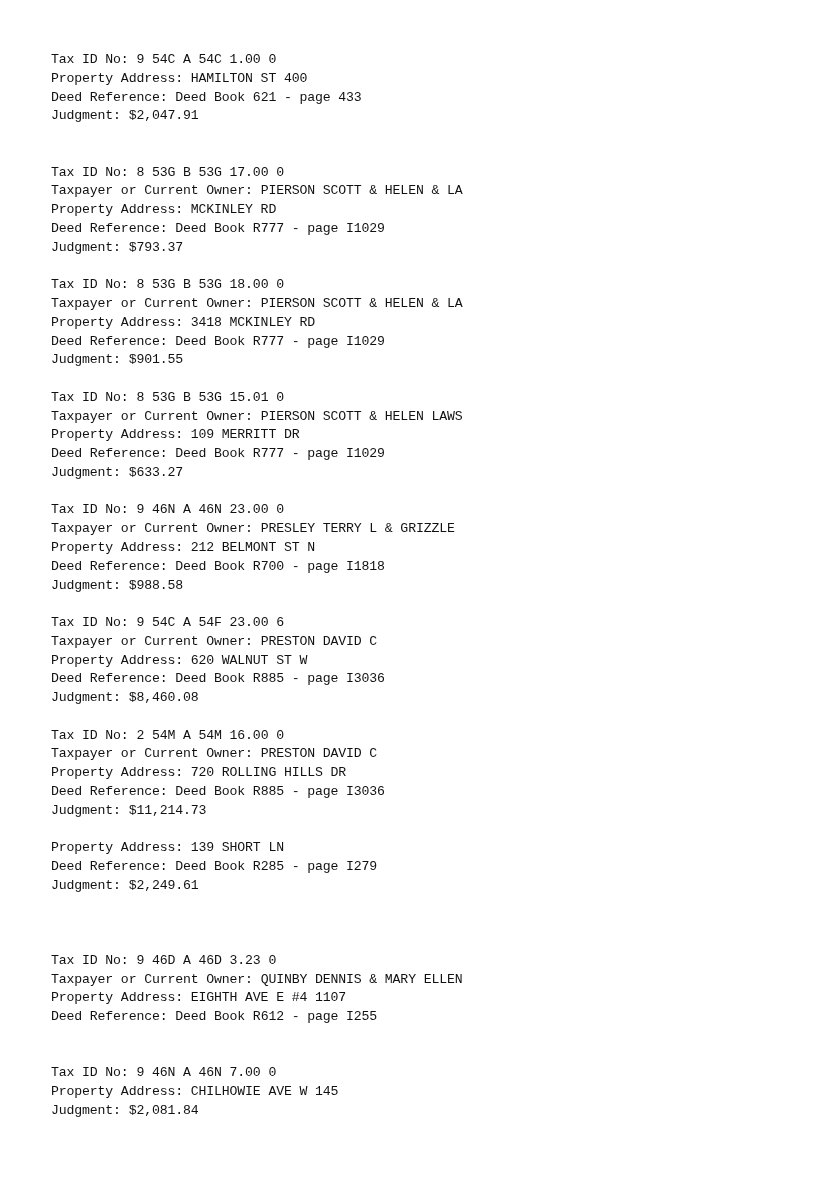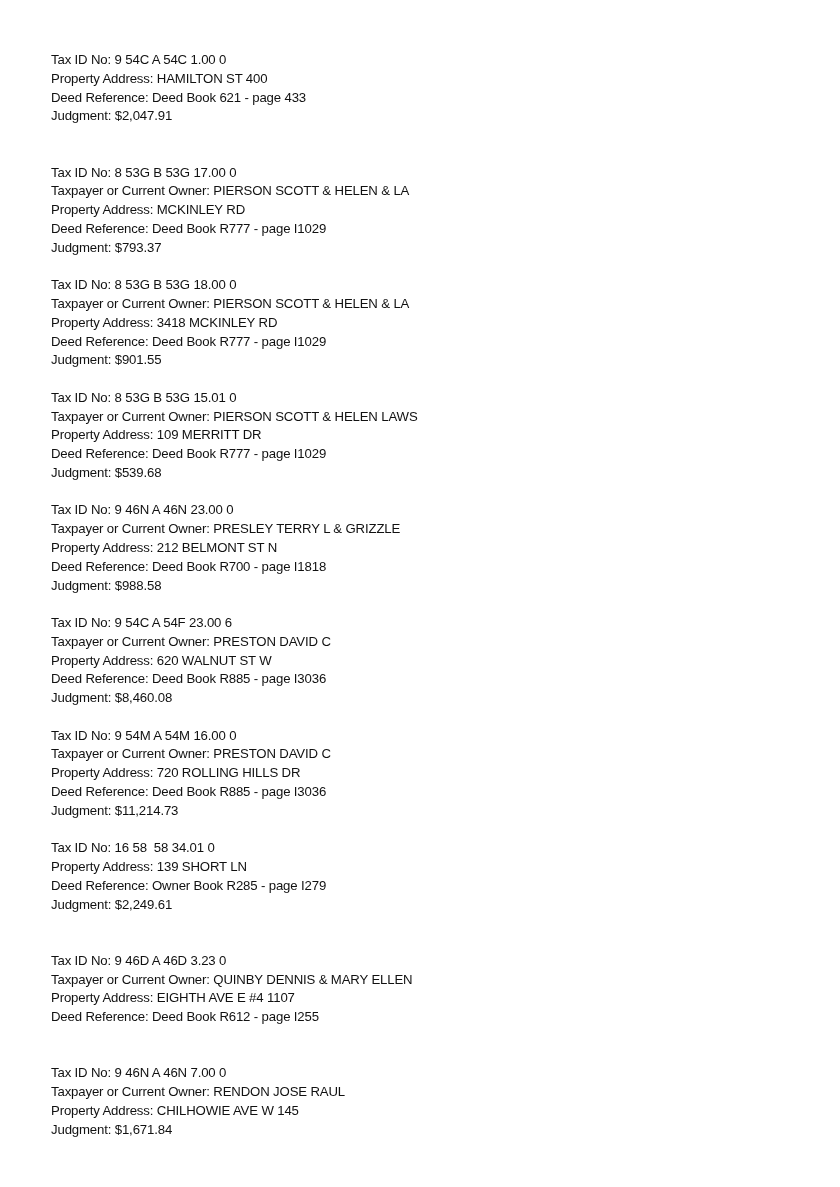--- a/index.html
+++ b/index.html
@@ -16,20 +16,21 @@
       color: #111111;
     }
     .page {
       position: absolute;
       left: 51px;
       top: 51px;
       width: 760px;
     }
     .record {
       height: 112.6px;
+      font-family: Liberation Mono, monospace;
     }
     .line {
       font-size: 13.2px;
       line-height: 18.8px;
       height: 18.8px;
       white-space: pre;
       letter-spacing: -0.15px;
     }
   </style>
 </head>
@@ -58,61 +59,59 @@
     <div class="line"><span>Property Address: </span><span>3418 MCKINLEY RD</span></div>
     <div class="line"><span>Deed Reference: </span><span>Deed Book R777 - page I1029</span></div>
     <div class="line"><span>Judgment: </span><span>$901.55</span></div>
   </div>
 
   <div class="record">
     <div class="line"><span>Tax ID No: </span><span>8 53G B 53G 15.01 0</span></div>
     <div class="line"><span>Taxpayer or Current Owner: </span><span>PIERSON SCOTT &amp; HELEN LAWS</span></div>
     <div class="line"><span>Property Address: </span><span>109 MERRITT DR</span></div>
     <div class="line"><span>Deed Reference: </span><span>Deed Book R777 - page I1029</span></div>
-    <div class="line"><span>Judgment: </span><span>$539.68</span></div>
+    <div class="line"><span>Judgment: </span><span>$633.27</span></div>
   </div>
 
   <div class="record">
     <div class="line"><span>Tax ID No: </span><span>9 46N A 46N 23.00 0</span></div>
     <div class="line"><span>Taxpayer or Current Owner: </span><span>PRESLEY TERRY L &amp; GRIZZLE</span></div>
     <div class="line"><span>Property Address: </span><span>212 BELMONT ST N</span></div>
     <div class="line"><span>Deed Reference: </span><span>Deed Book R700 - page I1818</span></div>
     <div class="line"><span>Judgment: </span><span>$988.58</span></div>
   </div>
 
   <div class="record">
     <div class="line"><span>Tax ID No: </span><span>9 54C A 54F 23.00 6</span></div>
     <div class="line"><span>Taxpayer or Current Owner: </span><span>PRESTON DAVID C</span></div>
     <div class="line"><span>Property Address: </span><span>620 WALNUT ST W</span></div>
     <div class="line"><span>Deed Reference: </span><span>Deed Book R885 - page I3036</span></div>
     <div class="line"><span>Judgment: </span><span>$8,460.08</span></div>
   </div>
 
   <div class="record">
-    <div class="line"><span>Tax ID No: </span><span>9 54M A 54M 16.00 0</span></div>
+    <div class="line"><span>Tax ID No: </span><span>2 54M A 54M 16.00 0</span></div>
     <div class="line"><span>Taxpayer or Current Owner: </span><span>PRESTON DAVID C</span></div>
     <div class="line"><span>Property Address: </span><span>720 ROLLING HILLS DR</span></div>
     <div class="line"><span>Deed Reference: </span><span>Deed Book R885 - page I3036</span></div>
     <div class="line"><span>Judgment: </span><span>$11,214.73</span></div>
   </div>
 
   <div class="record">
-    <div class="line"><span>Tax ID No: </span><span>16 58  58 34.01 0</span></div>
     <div class="line"><span>Property Address: </span><span>139 SHORT LN</span></div>
-    <div class="line"><span>Deed Reference: </span><span>Owner Book R285 - page I279</span></div>
+    <div class="line"><span>Deed Reference: </span><span>Deed Book R285 - page I279</span></div>
     <div class="line"><span>Judgment: </span><span>$2,249.61</span></div>
   </div>
 
   <div class="record">
     <div class="line"><span>Tax ID No: </span><span>9 46D A 46D 3.23 0</span></div>
     <div class="line"><span>Taxpayer or Current Owner: </span><span>QUINBY DENNIS &amp; MARY ELLEN</span></div>
     <div class="line"><span>Property Address: </span><span>EIGHTH AVE E #4 1107</span></div>
     <div class="line"><span>Deed Reference: </span><span>Deed Book R612 - page I255</span></div>
   </div>
 
   <div class="record">
     <div class="line"><span>Tax ID No: </span><span>9 46N A 46N 7.00 0</span></div>
-    <div class="line"><span>Taxpayer or Current Owner: </span><span>RENDON JOSE RAUL</span></div>
     <div class="line"><span>Property Address: </span><span>CHILHOWIE AVE W 145</span></div>
-    <div class="line"><span>Judgment: </span><span>$1,671.84</span></div>
+    <div class="line"><span>Judgment: </span><span>$2,081.84</span></div>
   </div>
 
 </div>
 
 </body></html>

